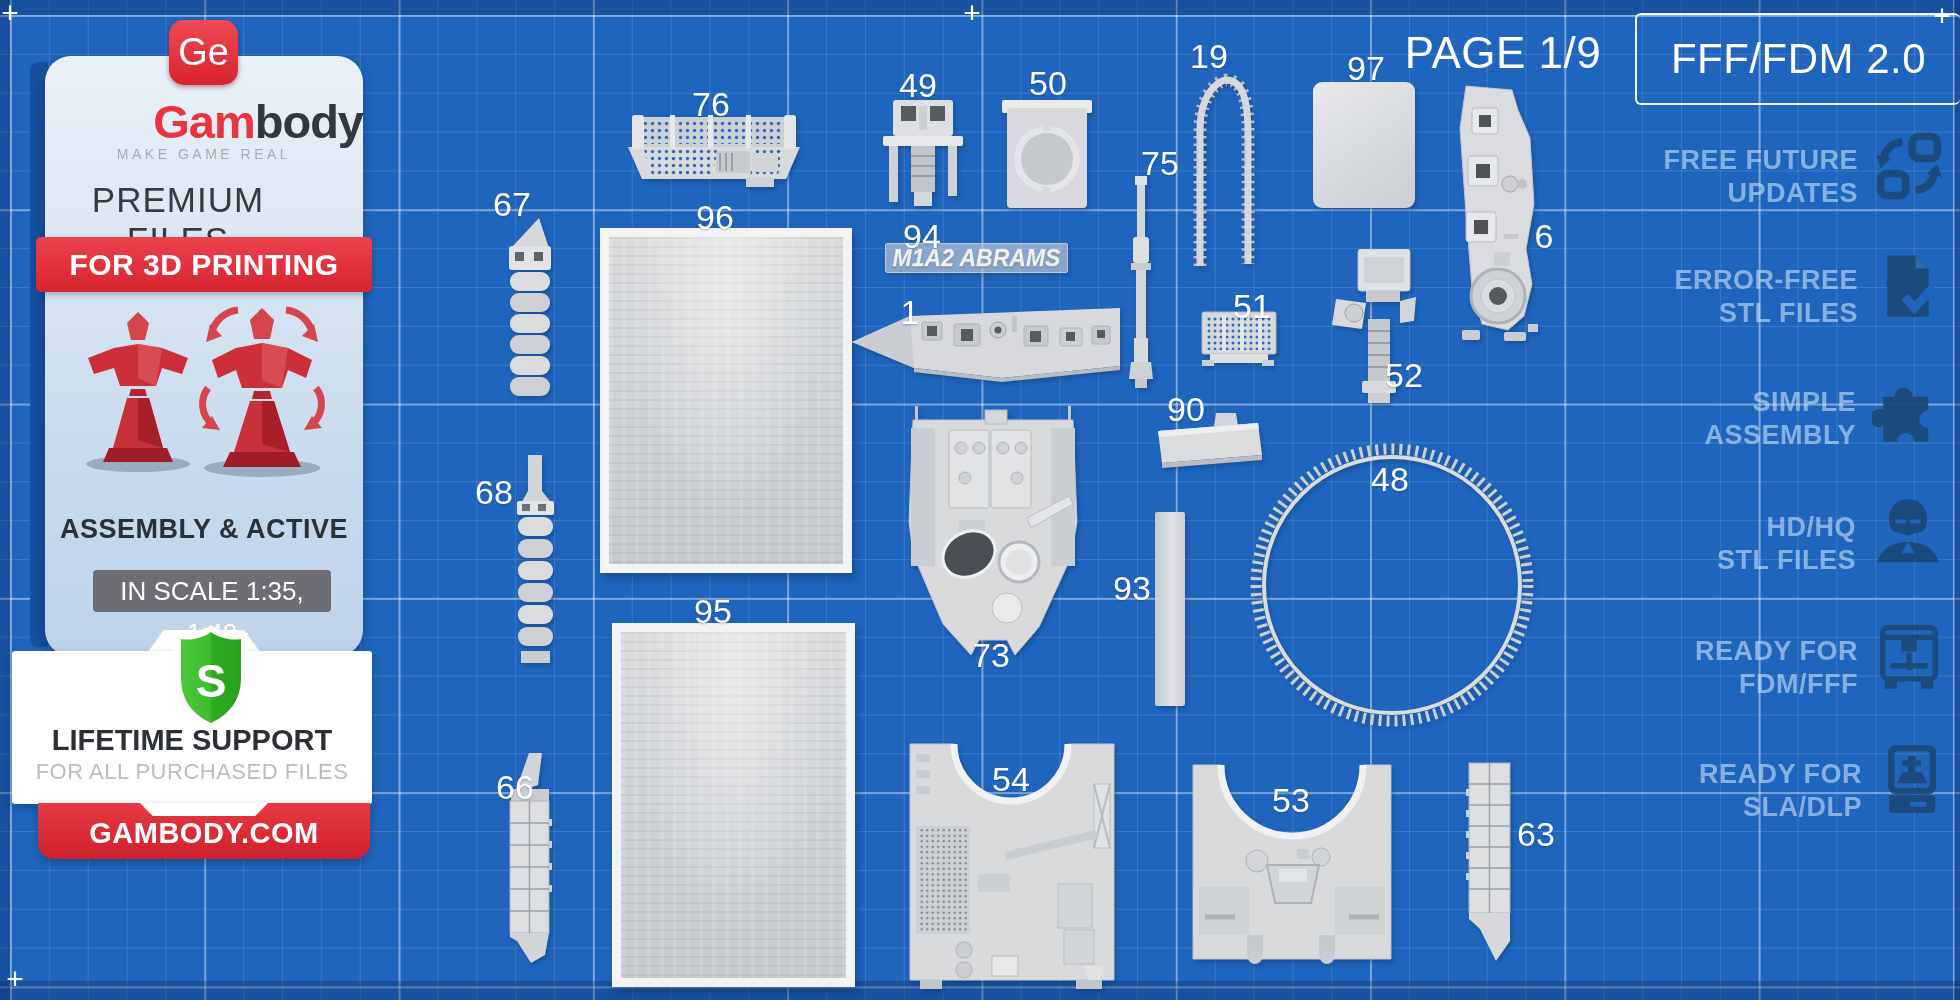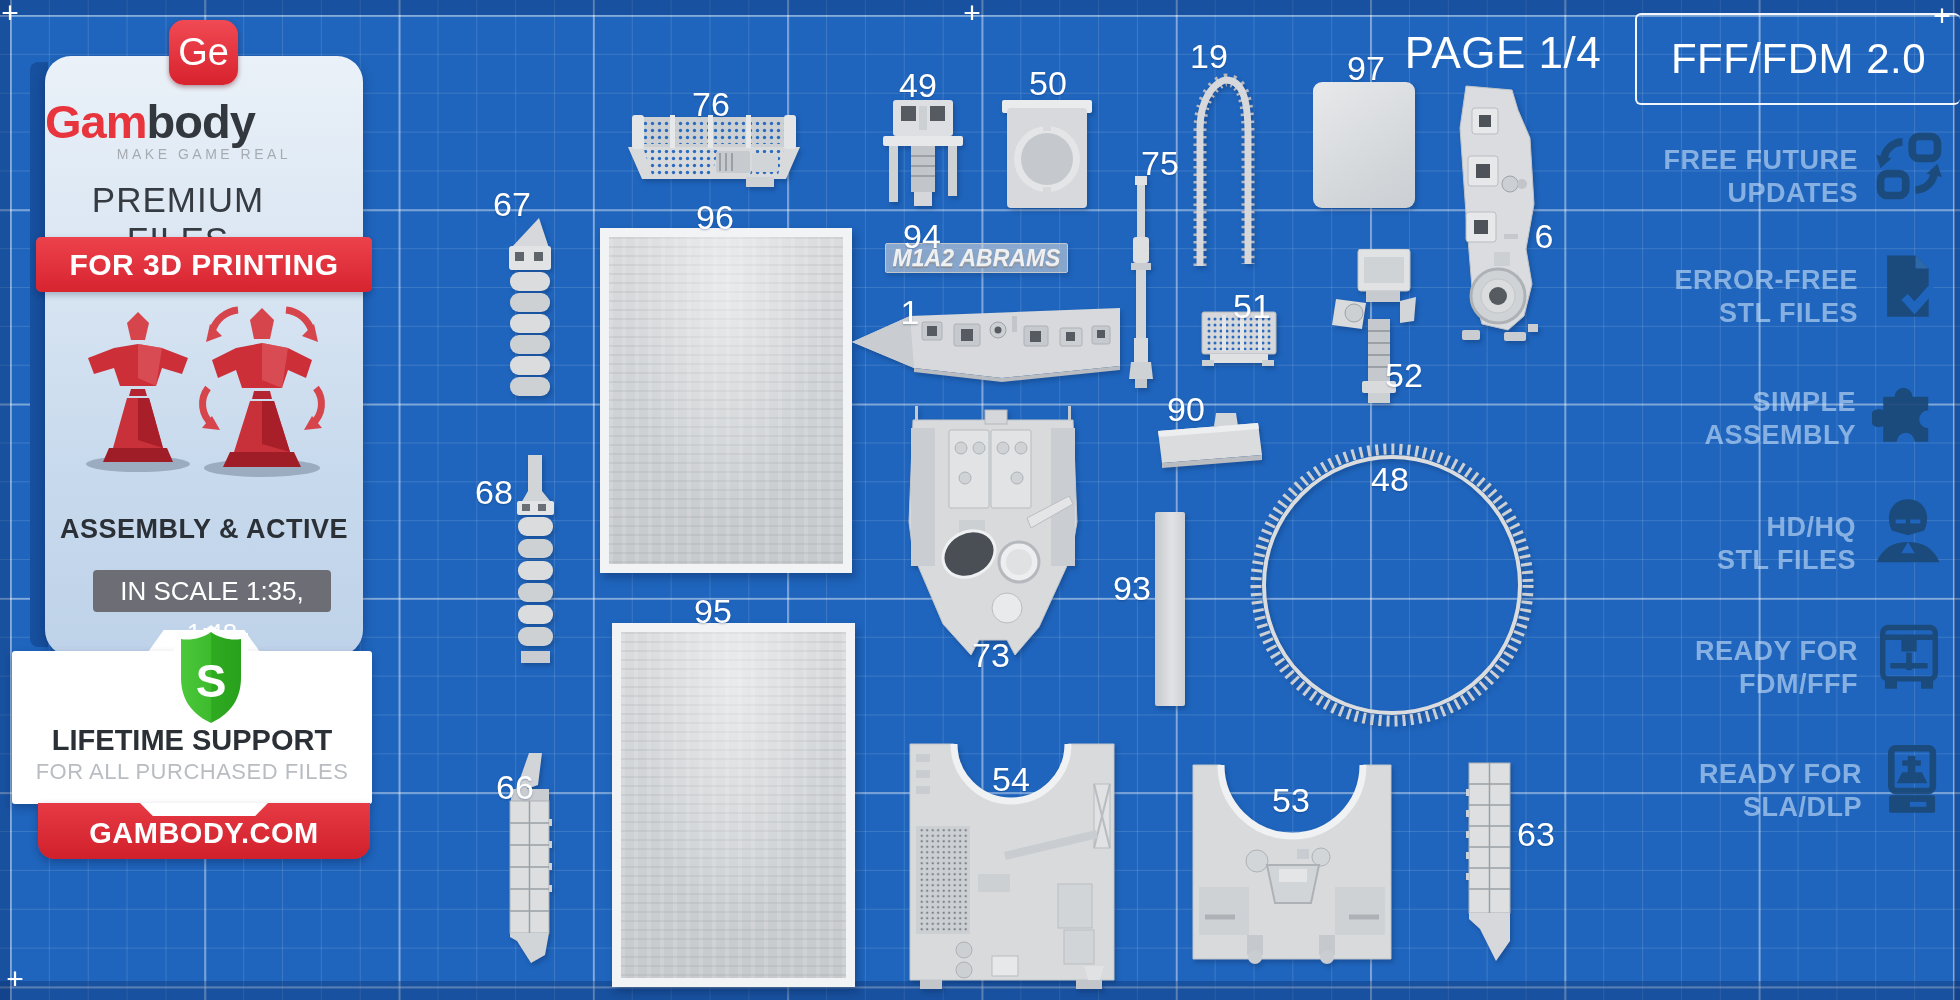--- a/index.html
+++ b/index.html
@@ -34,21 +34,21 @@
 
   
   .card-edge{position:absolute;left:30px;top:62px;width:18px;height:585px;background:#17509e;border-radius:8px 0 0 8px;}
   .card{position:absolute;left:45px;top:56px;width:318px;height:600px;border-radius:26px;
     background:linear-gradient(180deg,#eaf1f8 0%,#dde8f4 28%,#c8daed 68%,#bed2e9 100%);
     box-shadow:0 5px 12px rgba(0,20,60,0.35);}
   .logo{position:absolute;left:169px;top:20px;width:69px;height:65px;border-radius:15px;
     background:linear-gradient(180deg,#f04a54,#d8222e);
     box-shadow:0 2px 5px rgba(100,15,25,0.45);
     display:flex;align-items:center;justify-content:center;color:#fff;font-size:38px;font-weight:400;}
-  .brand{position:absolute;left:45px;top:94px;width:318px;text-align:left;font-size:47px;font-weight:700;letter-spacing:-1px;}
+  .brand{position:absolute;left:45px;top:94px;width:318px;text-align:right;font-size:47px;font-weight:700;letter-spacing:-1px;}
   .brand .red{color:#e8343c;} .brand .dark{color:#33383e;}
   .tagline{position:absolute;left:45px;top:146px;width:318px;text-align:center;font-size:14px;color:#a6abb1;letter-spacing:3.5px;font-weight:500;}
   .premium{position:absolute;left:45px;top:180px;width:266px;text-align:center;font-size:35px;font-weight:300;color:#363b42;letter-spacing:1px;}
   .ribbon{position:absolute;left:36px;top:237px;width:336px;height:55px;border-radius:5px;
     background:linear-gradient(180deg,#ec424c,#d7242f);
     color:#fff;font-size:30px;font-weight:800;text-align:center;line-height:55px;letter-spacing:0.5px;
     box-shadow:0 3px 6px rgba(0,20,60,0.25);}
   .figures{position:absolute;left:70px;top:296px;}
   .assembly{position:absolute;left:45px;top:514px;width:318px;text-align:center;font-size:27px;font-weight:800;color:#2b3036;letter-spacing:0.5px;}
   .scale-badge{position:absolute;left:93px;top:570px;width:238px;height:42px;background:#6d6d76;border-radius:4px;
@@ -105,21 +105,21 @@
   <div class="edge top"></div>
   <div class="edge bottom"></div>
   <div class="edge left"></div>
   <div class="edge right"></div>
 
   <span class="plus" style="left:10px;top:13px">+</span>
   <span class="plus" style="left:972px;top:13px">+</span>
   <span class="plus" style="left:1942px;top:16px">+</span>
   <span class="plus" style="left:15px;top:979px">+</span>
 
-  <div class="page-label">PAGE 1/4</div>
+  <div class="page-label">PAGE 1/9</div>
   <div class="format-box">
     <span>FFF/FDM 2.0</span>
   </div>
 
   <div class="card-edge"></div>
   <div class="card"></div>
   <div class="logo">
       <span>Ge</span>
     </div>
   <div class="brand">

